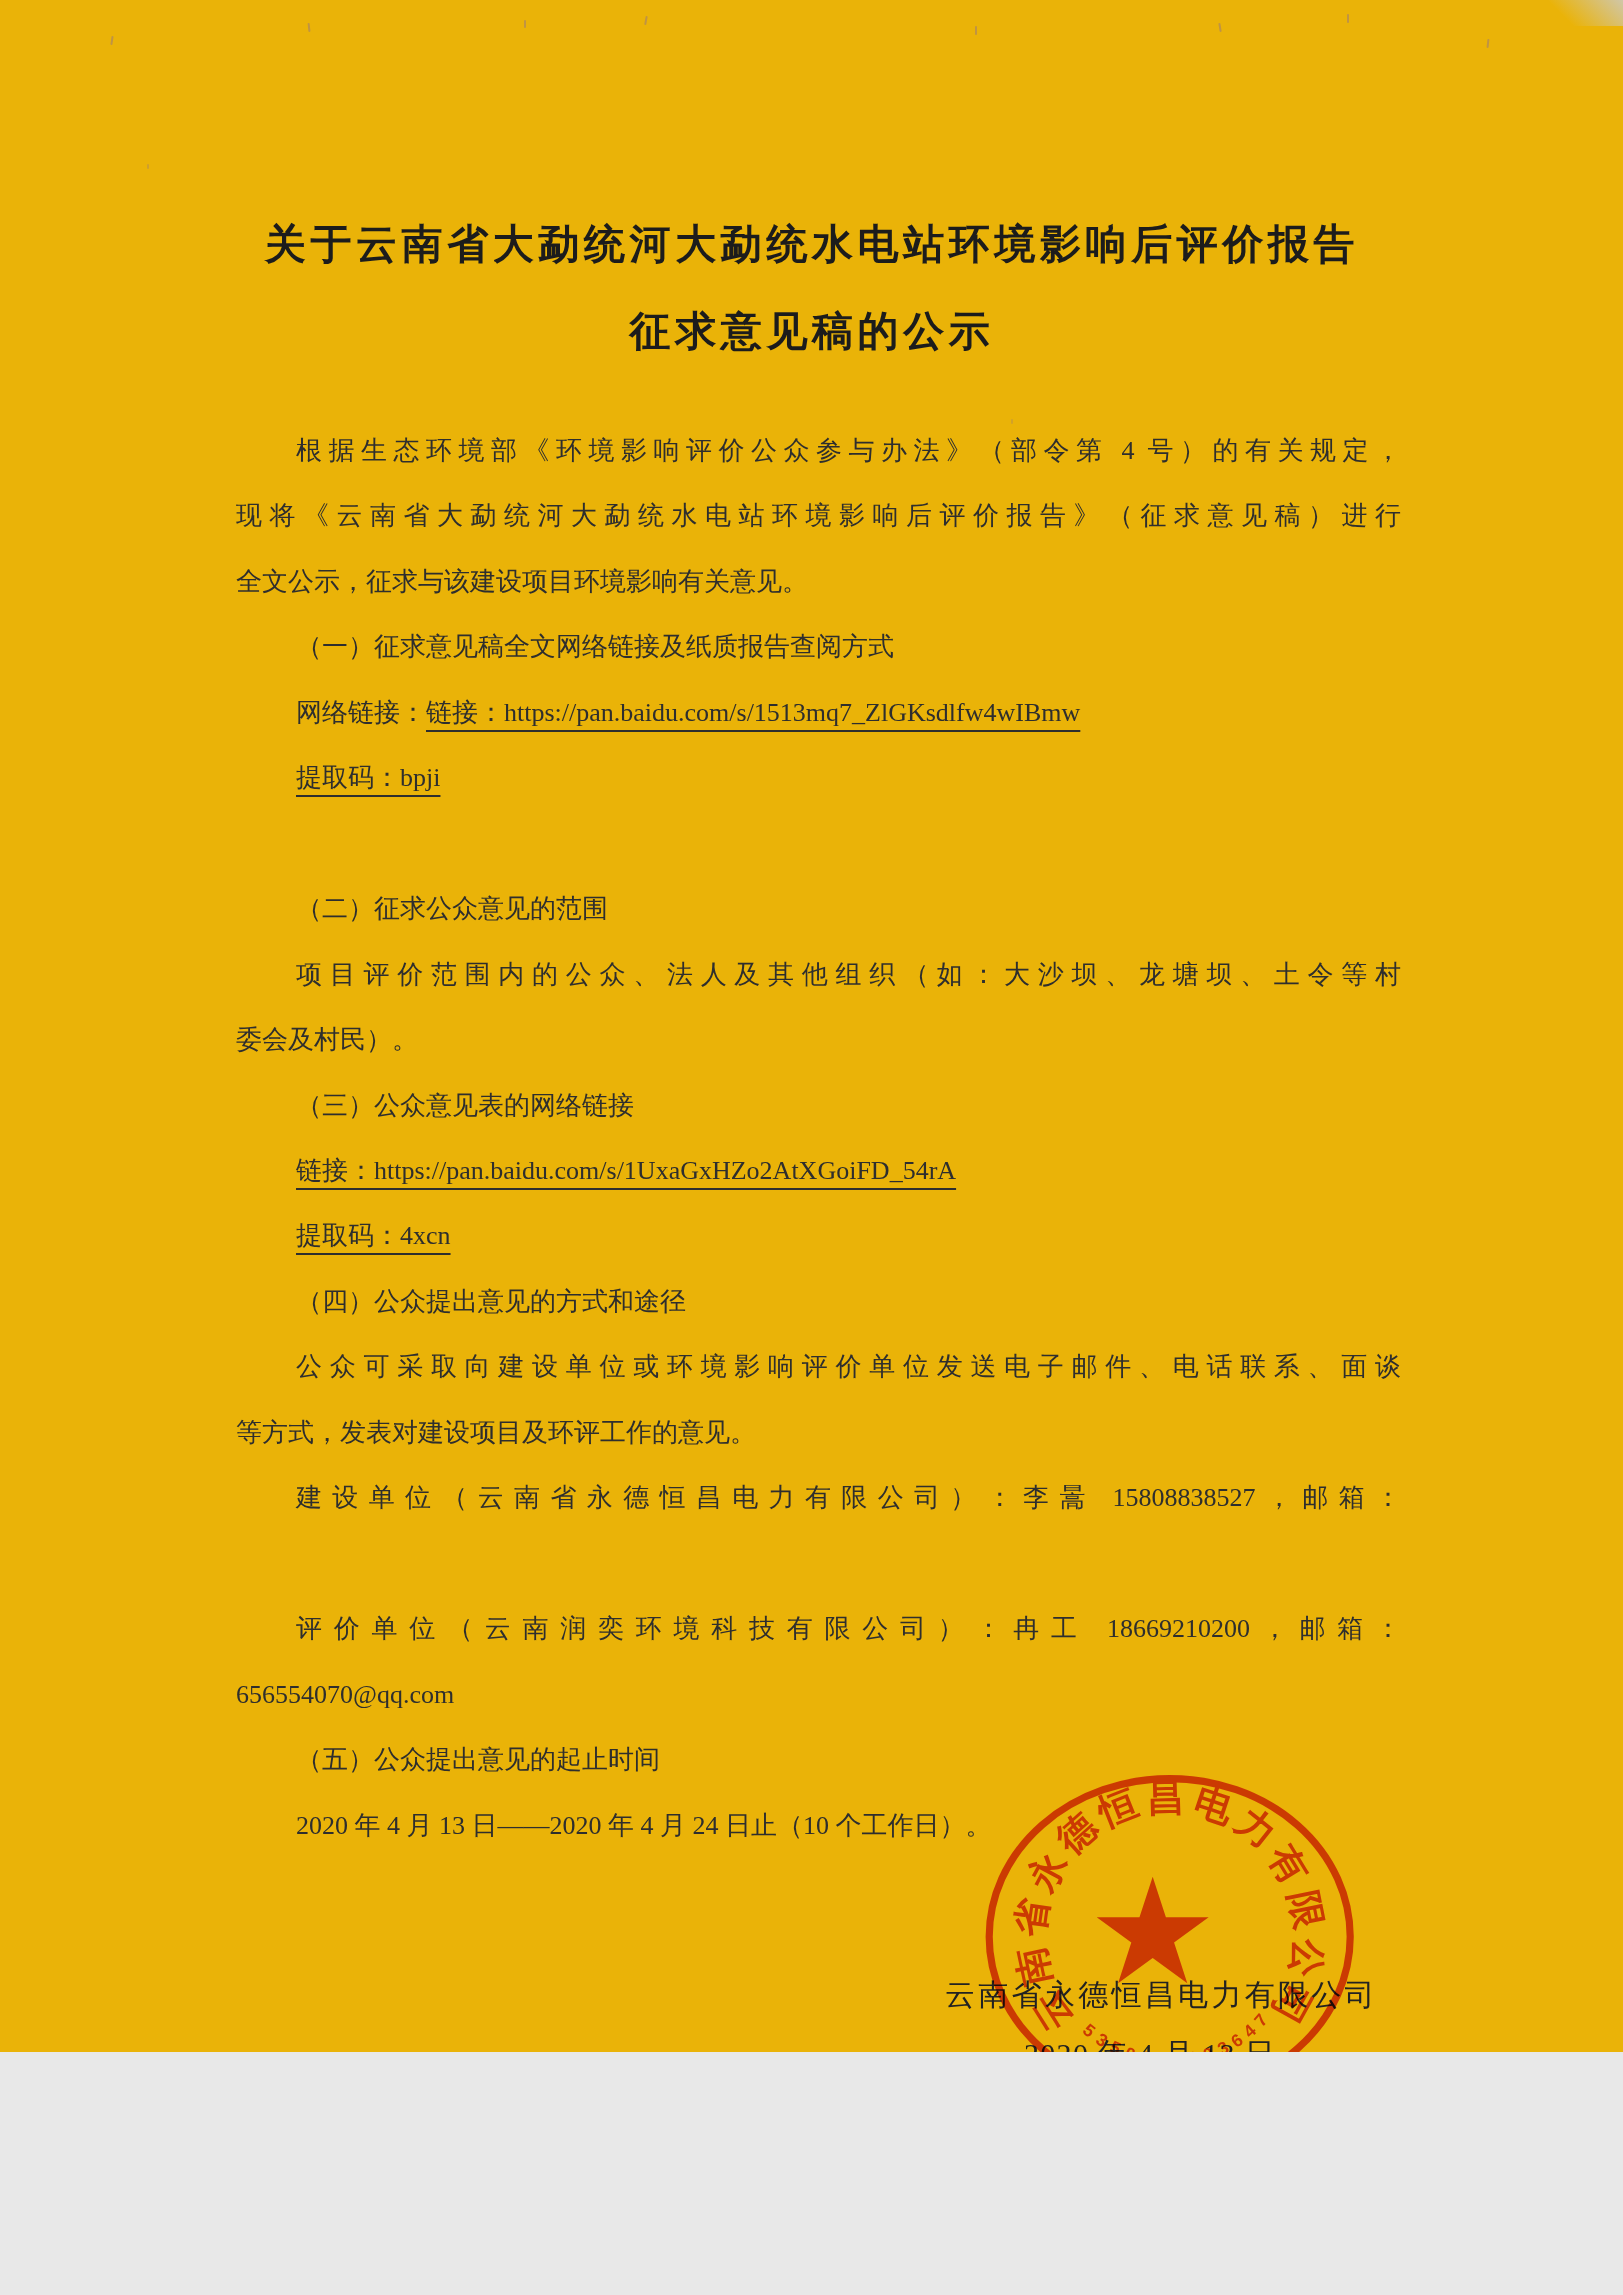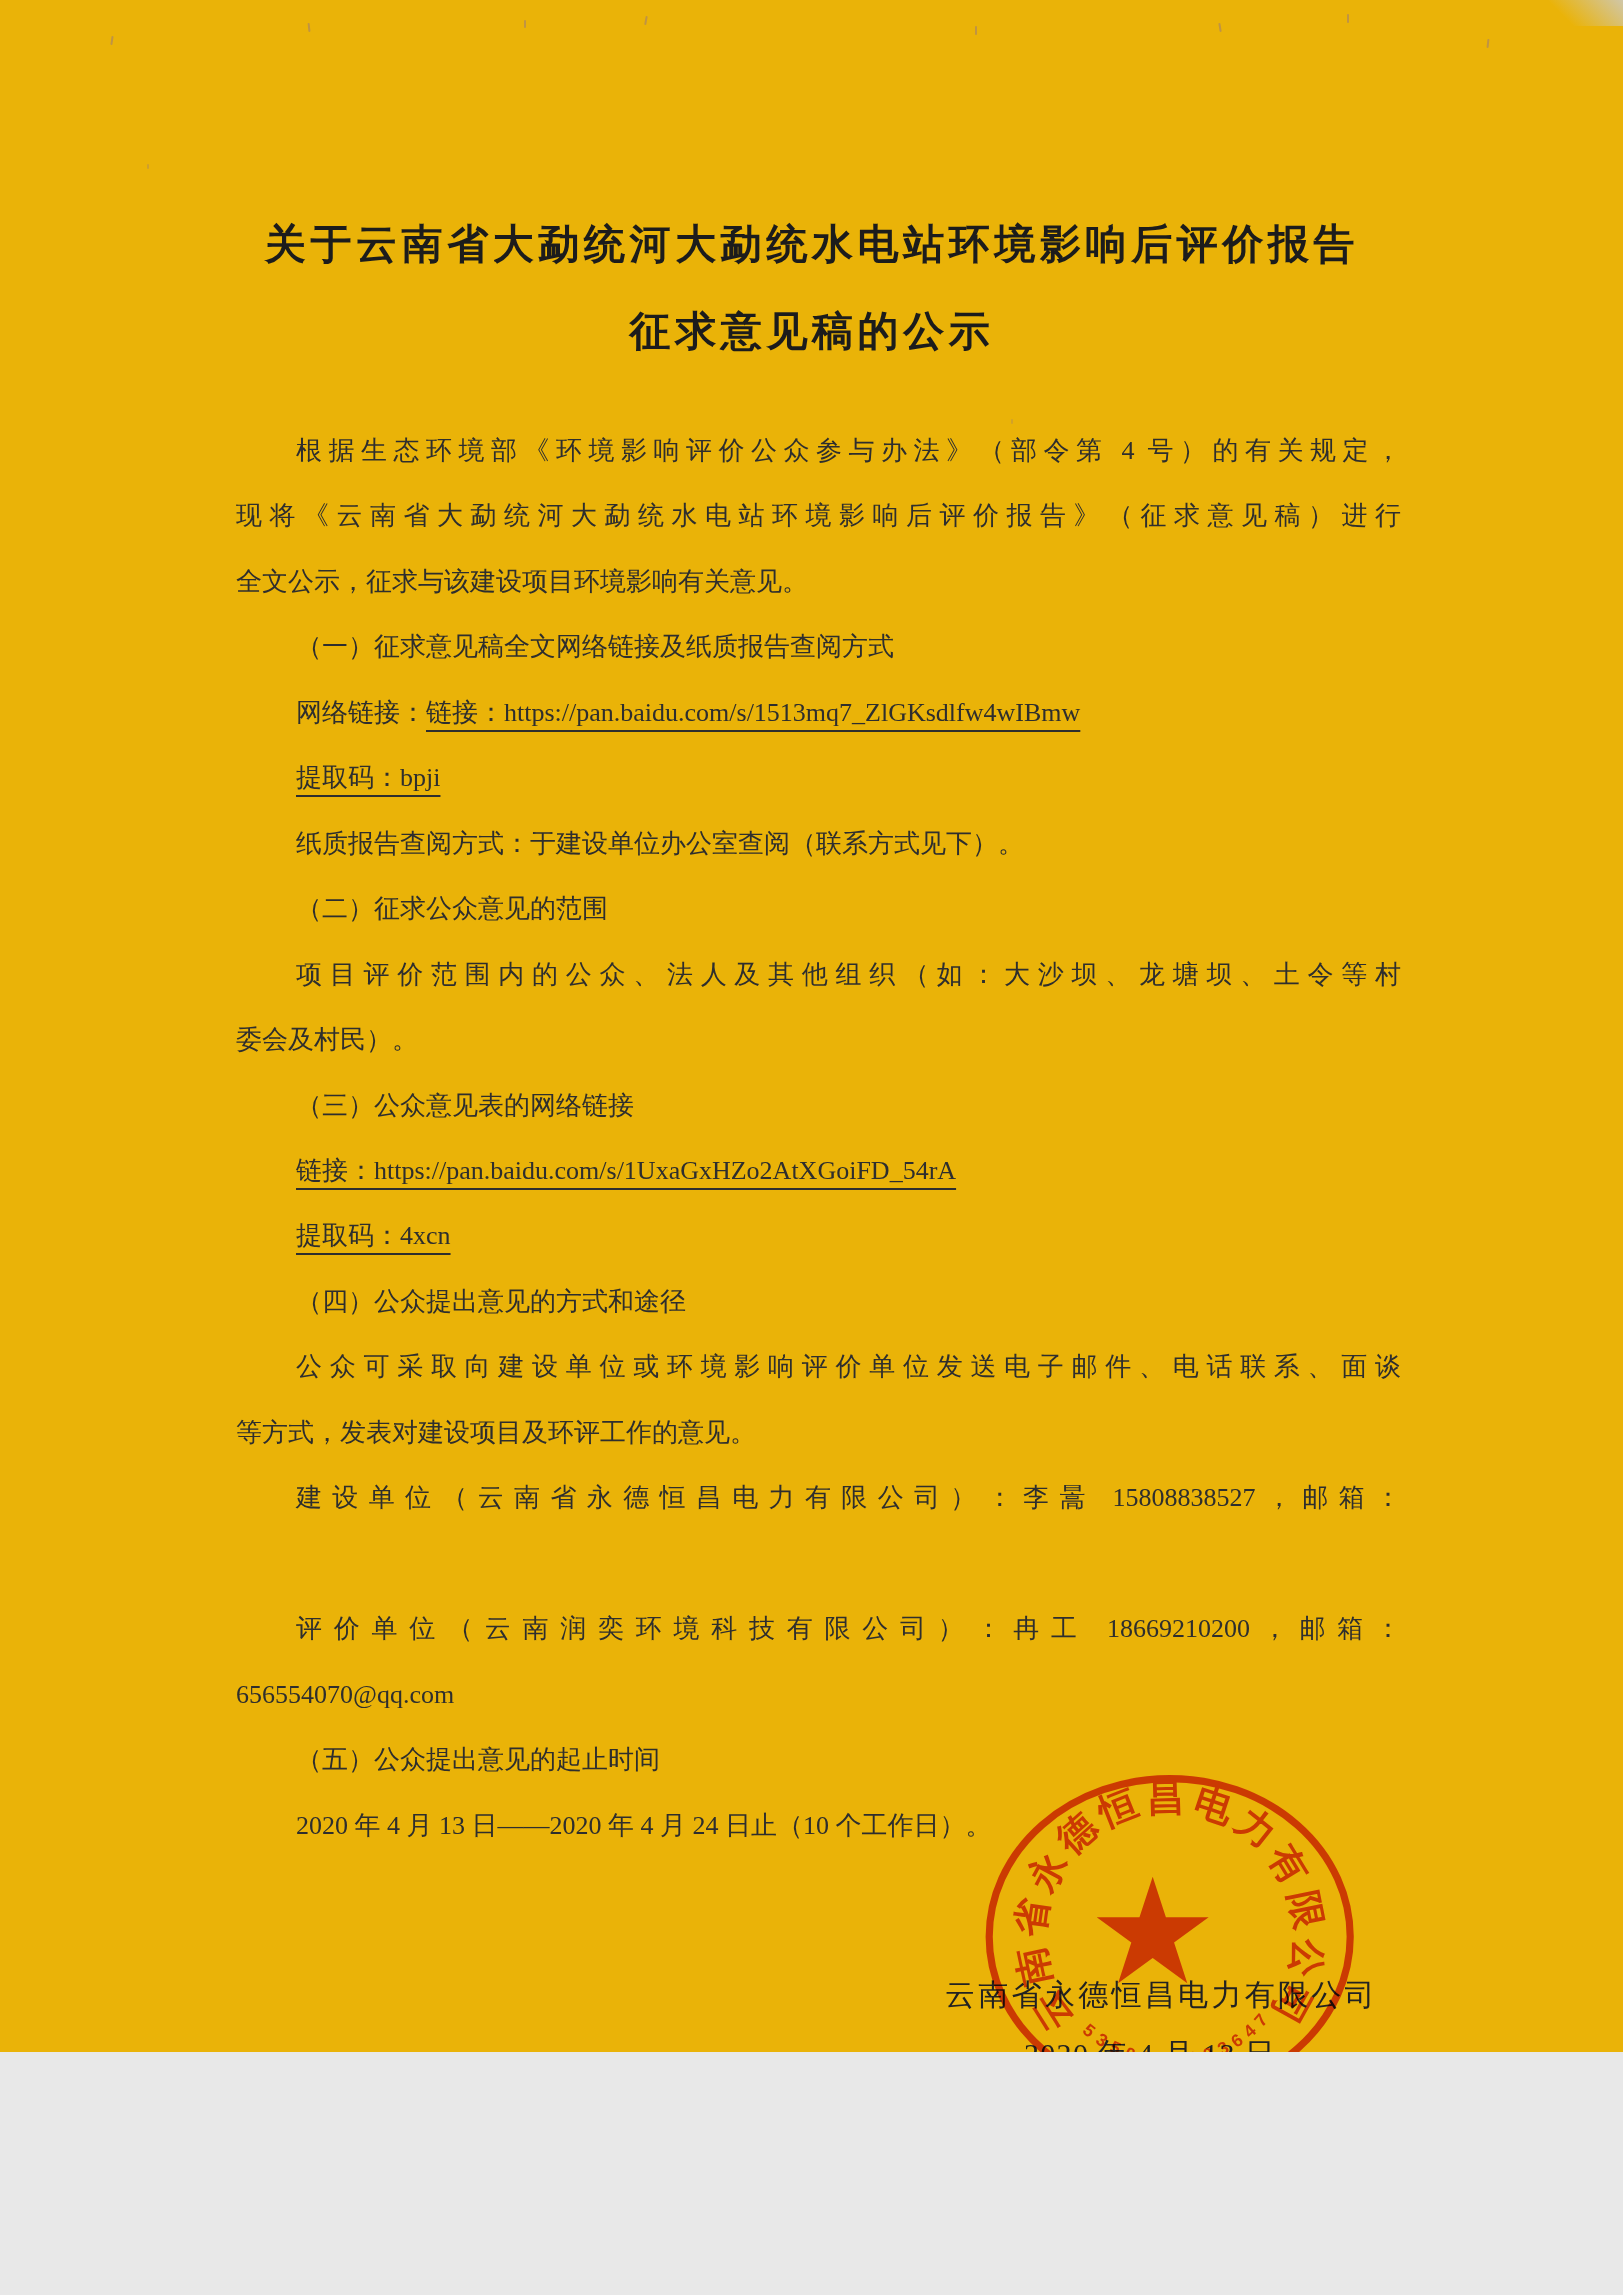--- a/index.html
+++ b/index.html
@@ -95,21 +95,20 @@
   <div class="title-line" style="top:217px">关于云南省大勐统河大勐统水电站环境影响后评价报告</div>
   <div class="title-line" style="top:304px">征求意见稿的公示</div>
 
   <div class="ln indent fill" style="top:430px">根据生态环境部《环境影响评价公众参与办法》（部令第 4 号）的有关规定，</div>
   <div class="ln fill" style="top:495px">现将《云南省大勐统河大勐统水电站环境影响后评价报告》（征求意见稿）进行</div>
   <div class="ln" style="top:561px">全文公示，征求与该建设项目环境影响有关意见。</div>
 
   <div class="ln indent" style="top:626px">（一）征求意见稿全文网络链接及纸质报告查阅方式</div>
   <div class="ln indent" style="top:692px"><span>网络链接：</span><span class="u">链接：https://pan.baidu.com/s/1513mq7_ZlGKsdlfw4wIBmw</span></div>
   <div class="ln indent" style="top:757px"><span class="u">提取码：bpji</span></div>
-  <div class="ln indent" style="top:823px">纸质报告查阅方式：于建设单位办公室查阅（联系方式见下）。</div>
 
   <div class="ln indent" style="top:888px">（二）征求公众意见的范围</div>
   <div class="ln indent fill" style="top:954px">项目评价范围内的公众、法人及其他组织（如：大沙坝、龙塘坝、土令等村</div>
   <div class="ln" style="top:1019px">委会及村民）。</div>
 
   <div class="ln indent" style="top:1085px">（三）公众意见表的网络链接</div>
   <div class="ln indent" style="top:1150px"><span class="u">链接：https://pan.baidu.com/s/1UxaGxHZo2AtXGoiFD_54rA</span></div>
   <div class="ln indent" style="top:1215px"><span class="u">提取码：4xcn</span></div>
 
   <div class="ln indent" style="top:1281px">（四）公众提出意见的方式和途径</div>

